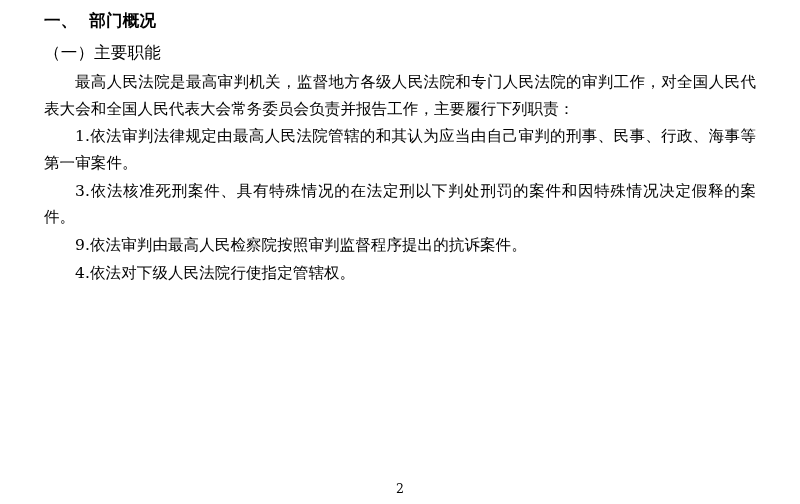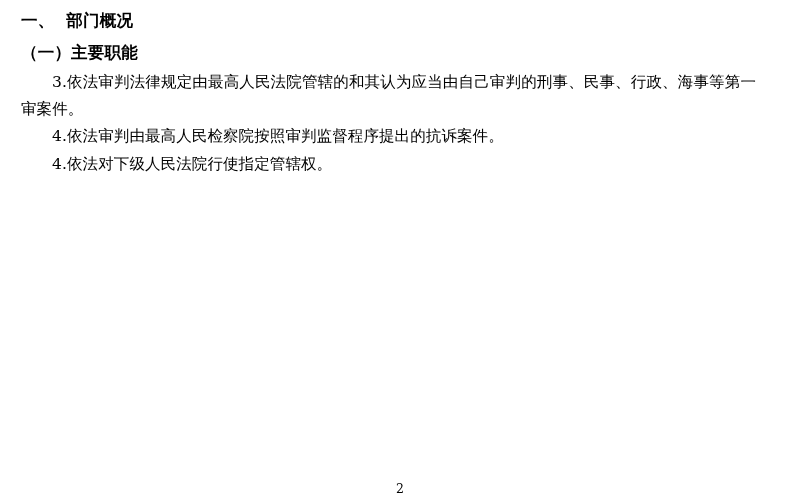--- a/index.html
+++ b/index.html
@@ -12,35 +12,35 @@
     background: #ffffff;
     font-family: "DejaVu Serif", serif;
     color: #000000;
     position: relative;
     overflow: hidden;
   }
   .page {
     box-sizing: border-box;
     width: 800px;
     height: 504px;
-    padding: 8px 44px 0 21px;
+    padding: 8px 44px 0 44px;
     position: relative;
     border-radius: 27px;
   }
   .heading-1 {
     font-size: 16.5px;
     font-weight: bold;
     line-height: 1.55;
     margin: 0 0 6px 0;
     letter-spacing: 0.2px;
     white-space: pre;
   }
   .heading-2 {
     font-size: 16.5px;
-    font-weight: bold;
+    font-weight: normal;
     line-height: 1.55;
     margin: 0 0 4px 0;
     letter-spacing: 0.2px;
   }
   .para {
     font-size: 15.5px;
     line-height: 1.72;
     margin: 0 0 1px 0;
     text-align: justify;
     text-justify: inter-ideograph;
@@ -60,19 +60,21 @@
 </style>
 </head>
 <body>
 
 <div class="page">
 
   <div class="heading-1">一、  部门概况</div>
 
   <div class="heading-2">（一）主要职能</div>
 
-  <p class="para">3.依法审判法律规定由最高人民法院管辖的和其认为应当由自己审判的刑事、民事、行政、海事等第一审案件。</p>
-  <p class="para">4.依法审判由最高人民检察院按照审判监督程序提出的抗诉案件。</p>
+  <p class="para">最高人民法院是最高审判机关，监督地方各级人民法院和专门人民法院的审判工作，对全国人民代表大会和全国人民代表大会常务委员会负责并报告工作，主要履行下列职责：</p>
+  <p class="para">1.依法审判法律规定由最高人民法院管辖的和其认为应当由自己审判的刑事、民事、行政、海事等第一审案件。</p>
+  <p class="para">3.依法核准死刑案件、具有特殊情况的在法定刑以下判处刑罚的案件和因特殊情况决定假释的案件。</p>
+  <p class="para">9.依法审判由最高人民检察院按照审判监督程序提出的抗诉案件。</p>
   <p class="para">4.依法对下级人民法院行使指定管辖权。</p>
 
   <div class="page-number">2</div>
 
 </div>
 
 </body></html>

